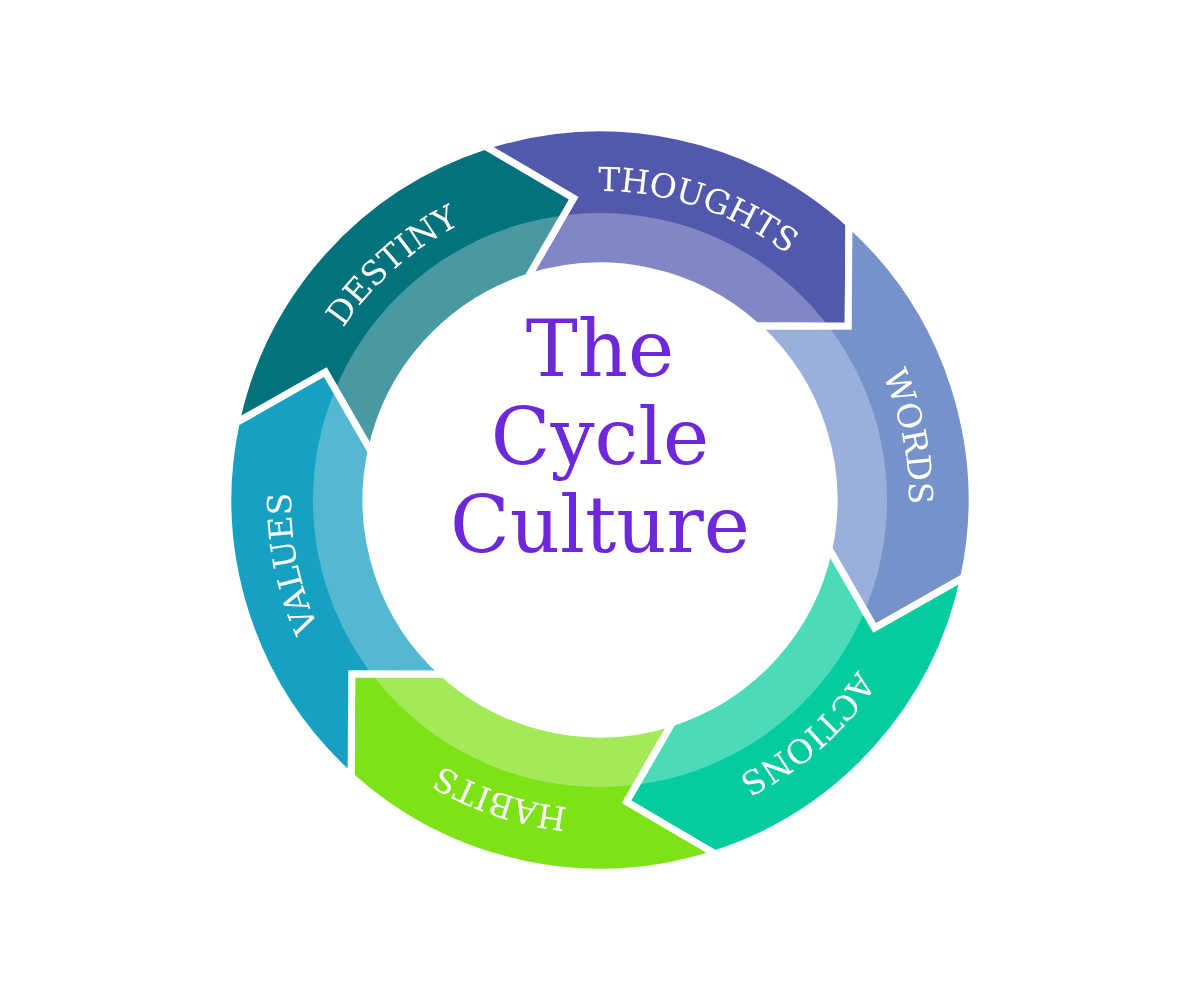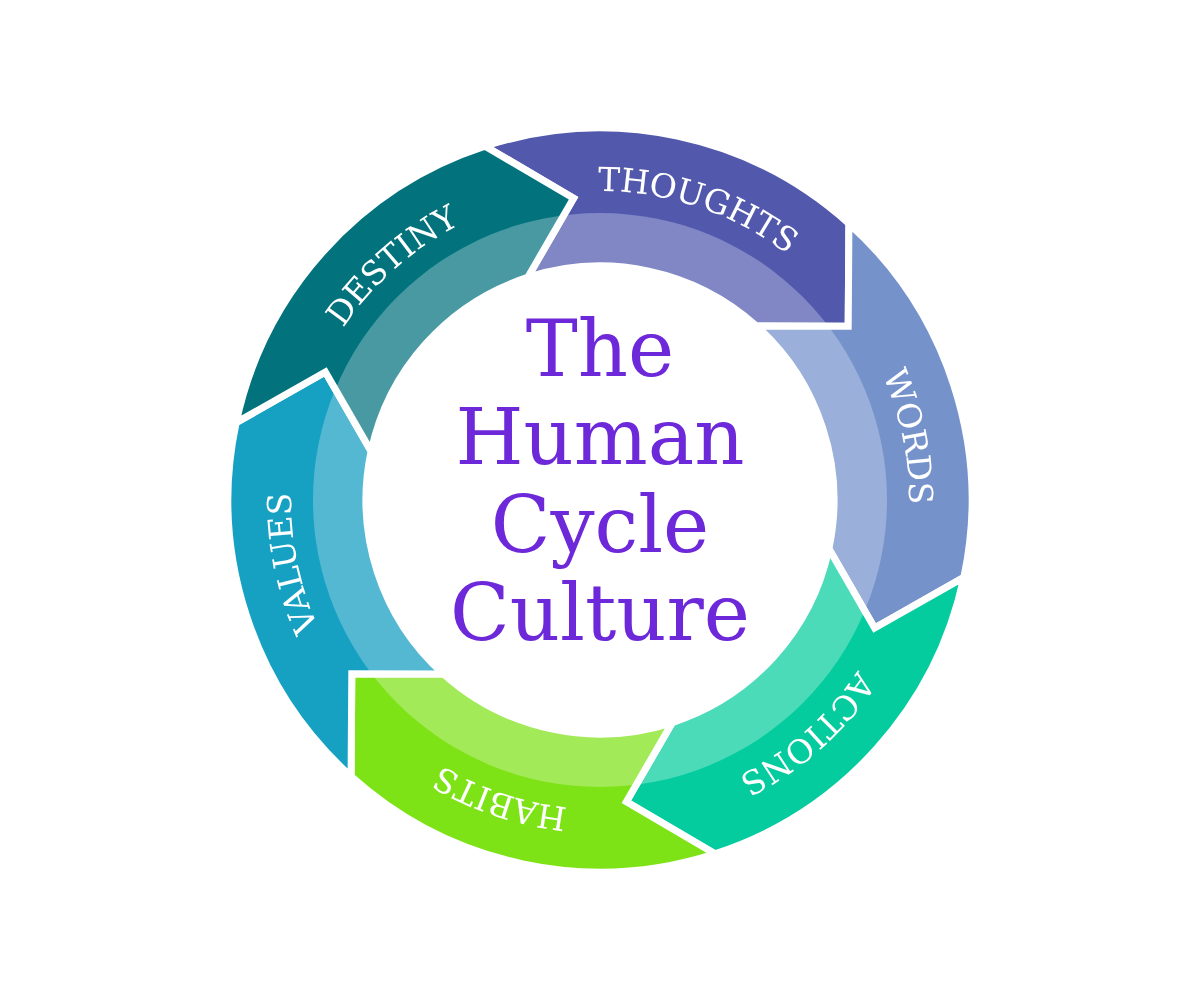--- a/index.html
+++ b/index.html
@@ -95,16 +95,15 @@
       <text class="seg-label" fill="#ffffff"><textPath href="#label-path-1" startOffset="50%" text-anchor="middle" dominant-baseline="middle">WORDS</textPath></text>
       <text class="seg-label" fill="#ffffff"><textPath href="#label-path-2" startOffset="50%" text-anchor="middle" dominant-baseline="middle">ACTIONS</textPath></text>
       <text class="seg-label" fill="#ffffff"><textPath href="#label-path-3" startOffset="50%" text-anchor="middle" dominant-baseline="middle">HABITS</textPath></text>
       <text class="seg-label" fill="#ffffff"><textPath href="#label-path-4" startOffset="50%" text-anchor="middle" dominant-baseline="middle">VALUES</textPath></text>
       <text class="seg-label" fill="#ffffff"><textPath href="#label-path-5" startOffset="50%" text-anchor="middle" dominant-baseline="middle">DESTINY</textPath></text>
     </g>
 </svg>
 
 <div class="center-title">
   <span>The</span>
-  <span>Human</span>
   <span>Cycle</span>
   <span>Culture</span>
 </div>
 
 </body></html>

